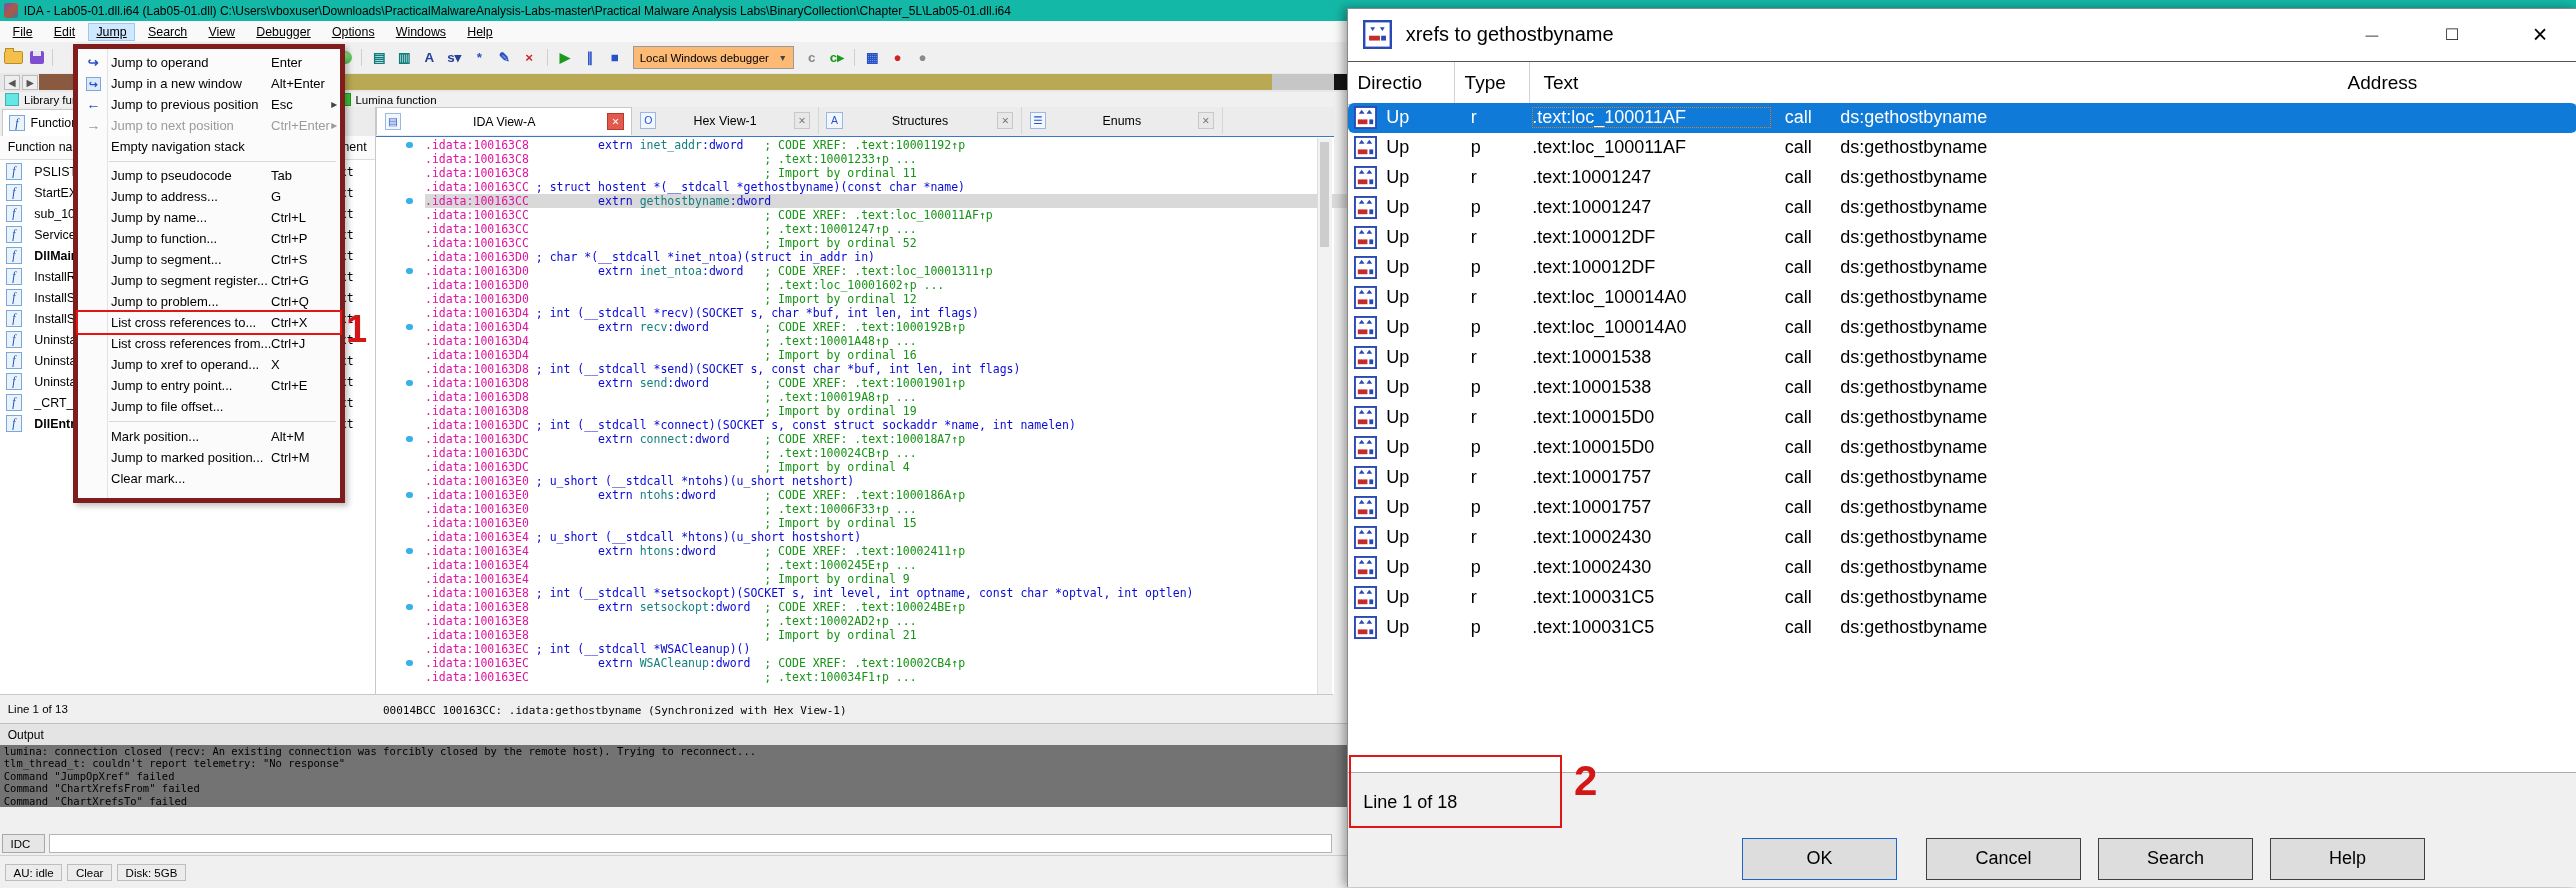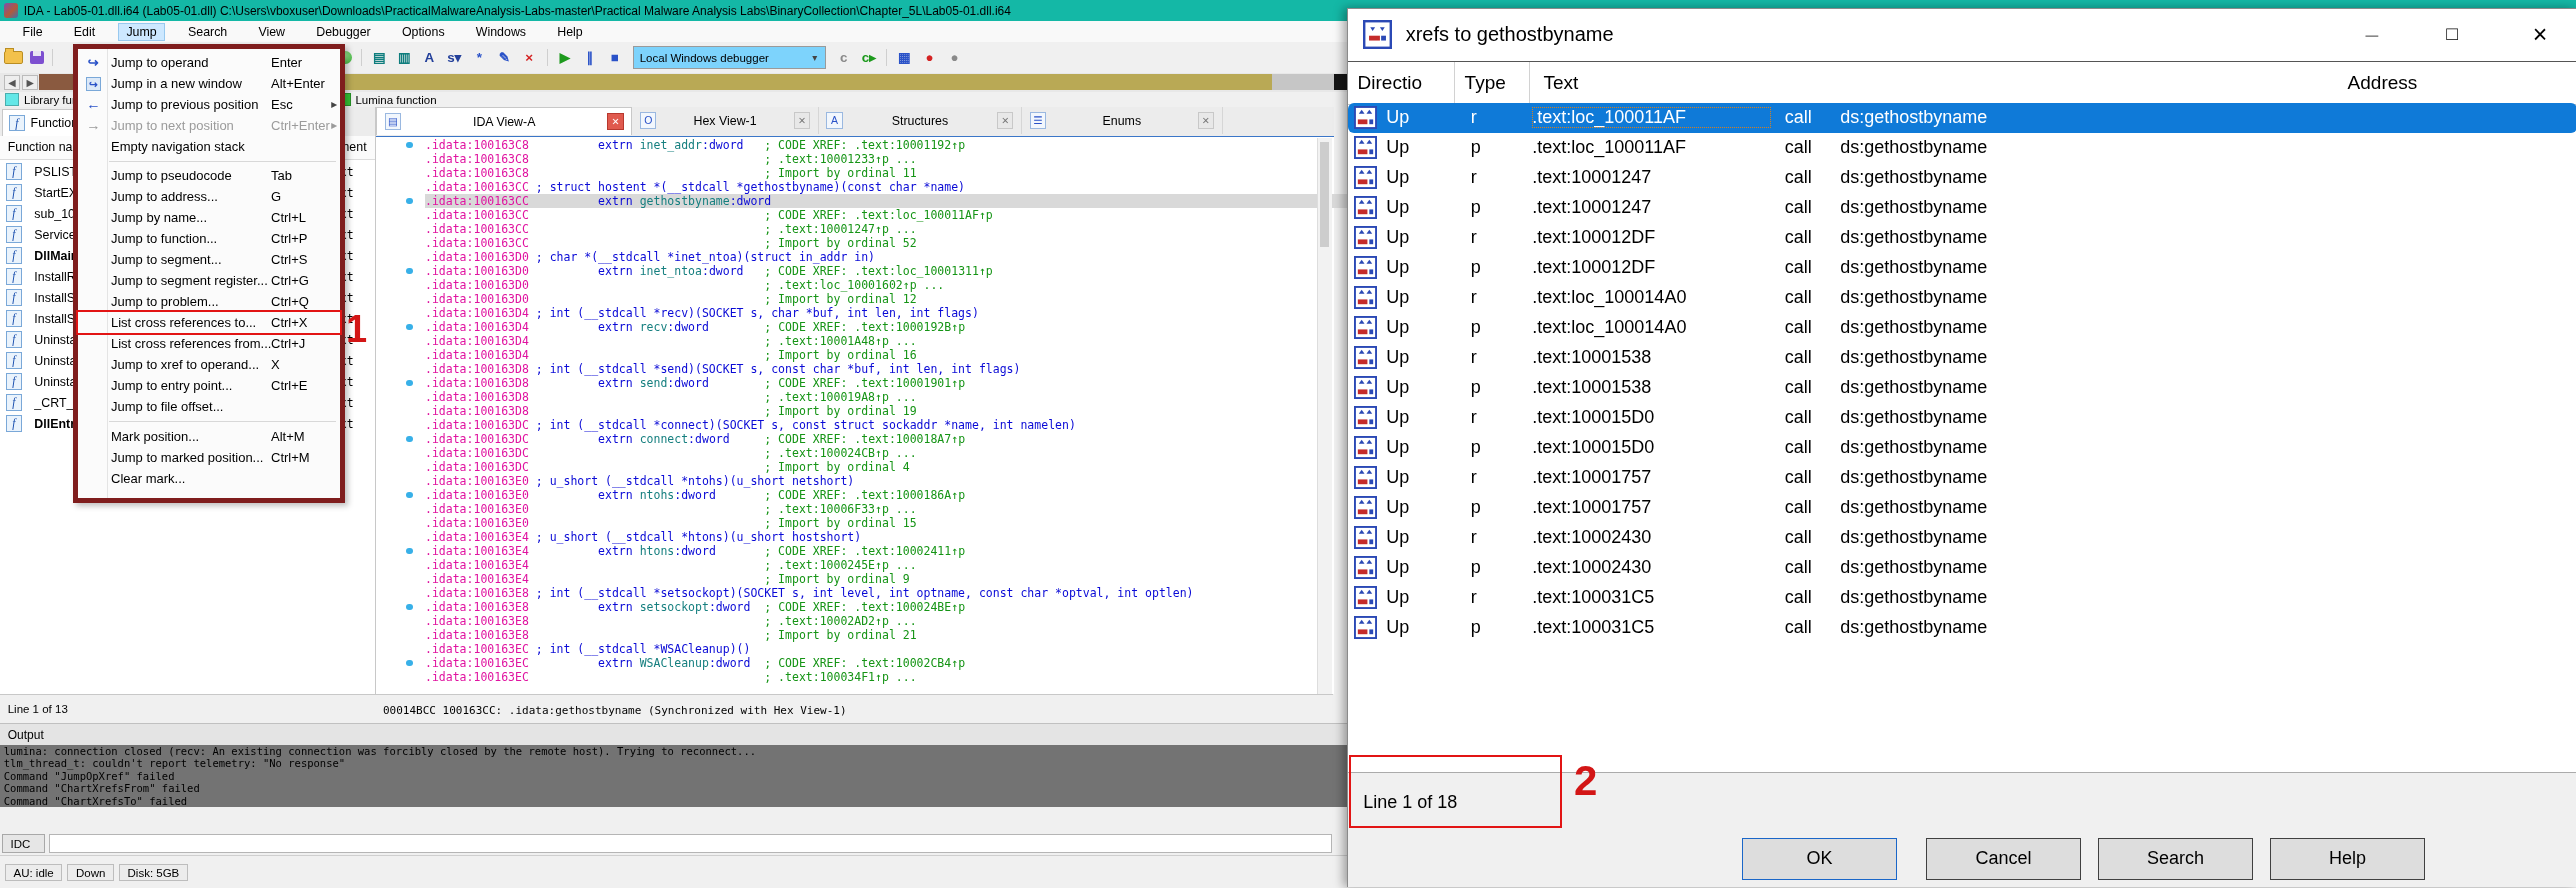--- a/index.html
+++ b/index.html
@@ -6,35 +6,35 @@
   #root{position:relative;width:2576px;height:889px;background:#f0f0f0;overflow:hidden;
         font-family:"Liberation Sans",sans-serif;color:#000;}
   .abs{position:absolute;}
 
   
   #titlebar{left:0;top:0;width:2576px;height:21px;background:#14b8a6;display:flex;align-items:center;}
   #app-icon{width:14.3px;height:14.3px;margin:0 5.7px 0 3.8px;border-radius:2.9px;
             background:linear-gradient(135deg,#7a4fb0 0%,#b05a3c 55%,#3c72b0 100%);}
   #title-text{font-size:12px;white-space:nowrap;}
   #menubar{left:0;top:21px;width:2576px;height:21px;background:#f9f9f9;display:flex;align-items:center;font-size:12.4px;}
-  .menu-top{padding:1.9px 8.6px;margin-left:14px;}
+  .menu-top{padding:1.9px 8.6px;margin-left:4px;text-decoration:underline;}
   .menu-top.active{background:#cde8ff;border:1px solid #98c9ef;padding:1px 7.7px;}
   #toolbar{left:0;top:42px;width:2576px;height:31px;background:#f0f0f0;display:flex;align-items:center;border-bottom:1px solid #e2e2e2;}
   .tb{display:inline-flex;align-items:center;justify-content:center;width:23px;height:21px;margin:0 1px;
       font-size:13.4px;font-weight:bold;border-radius:1.9px;}
   .tb-folder{width:17px;height:11.5px;background:#f3c14b;border:1px solid #b98d22;border-radius:1.9px;position:relative;margin:0 3.8px;}
   .tb-folder::before{content:"";position:absolute;left:0;top:-3.8px;width:7.7px;height:2.9px;background:#f3c14b;border:1px solid #b98d22;border-bottom:none;}
   .tb-save{width:13.4px;height:13.4px;background:#7d4fd0;border-radius:1.9px;position:relative;margin:0 3.8px;}
   .tb-save::before{content:"";position:absolute;left:2.9px;top:0;width:7.7px;height:4.8px;background:#e8e4f2;}
   .tb-sep{width:1px;height:17px;background:#cfcfcf;margin:0 4.8px;}
   .lumina-dot{width:13.4px;height:13.4px;border-radius:50%;background:radial-gradient(circle at 35% 30%,#aef0a0,#2fae2f);margin:0 3.8px;}
   .tb.teal{color:#0e7d7d;} .tb.navy{color:#223f9a;} .tb.blue{color:#2a52c8;} .tb.red{color:#d42222;}
   .tb.green{color:#1d9a1d;} .tb.gray{color:#8a8a8a;}
-  #dbg-combo{height:21px;border:1px solid #9a9a9a;background:#7dd3fc;font-size:11.5px;display:flex;align-items:center;
-             padding:0 5.7px;margin:0 5.7px;white-space:nowrap;gap:32px;}
+  #dbg-combo{height:21px;border:1px solid #9a9a9a;background:#fdba74;font-size:11.5px;display:flex;align-items:center;
+             padding:0 5.7px;margin:0 5.7px;white-space:nowrap;}
   #dbg-combo .carat{margin-left:9.6px;font-size:8.6px;color:#444;}
 
   
   #navband{left:0;top:73px;width:2576px;height:19px;background:#e8e8e8;}
   .nav-arrows{position:absolute;left:3.8px;top:1.9px;display:flex;gap:1.9px;}
   .nav-arrows span{font-size:9.6px;color:#555;border:1px solid #bbb;background:#eee;width:14.3px;height:13.4px;
                    display:inline-flex;align-items:center;justify-content:center;}
   .band-seg{position:absolute;top:1px;height:16.3px;}
   #legend{left:0;top:92px;width:2576px;height:15.3px;background:#f0f0f0;display:flex;align-items:center;font-size:11.5px;}
   .lg-item{display:flex;align-items:center;margin-right:13.4px;}
@@ -453,21 +453,21 @@
     </div>
   <div class="abs" id="idc-row">
     <div id="idc-box">
         <span>IDC</span>
       </div>
     <div id="idc-input"></div>
   </div>
 
   <div class="abs" id="statusbar">
     <span class="sb-cell">AU: idle</span>
-    <span class="sb-cell">Down</span>
+    <span class="sb-cell">Clear</span>
     <span class="sb-cell">Disk: 5GB</span>
   </div>
 
   <div class="abs" id="jump-menu">
 
       <div class="mrow ic1">
         <span class="micon"></span>
         <span class="mlabel">Jump to operand</span>
         <span class="mshort">Enter</span>
       </div>

